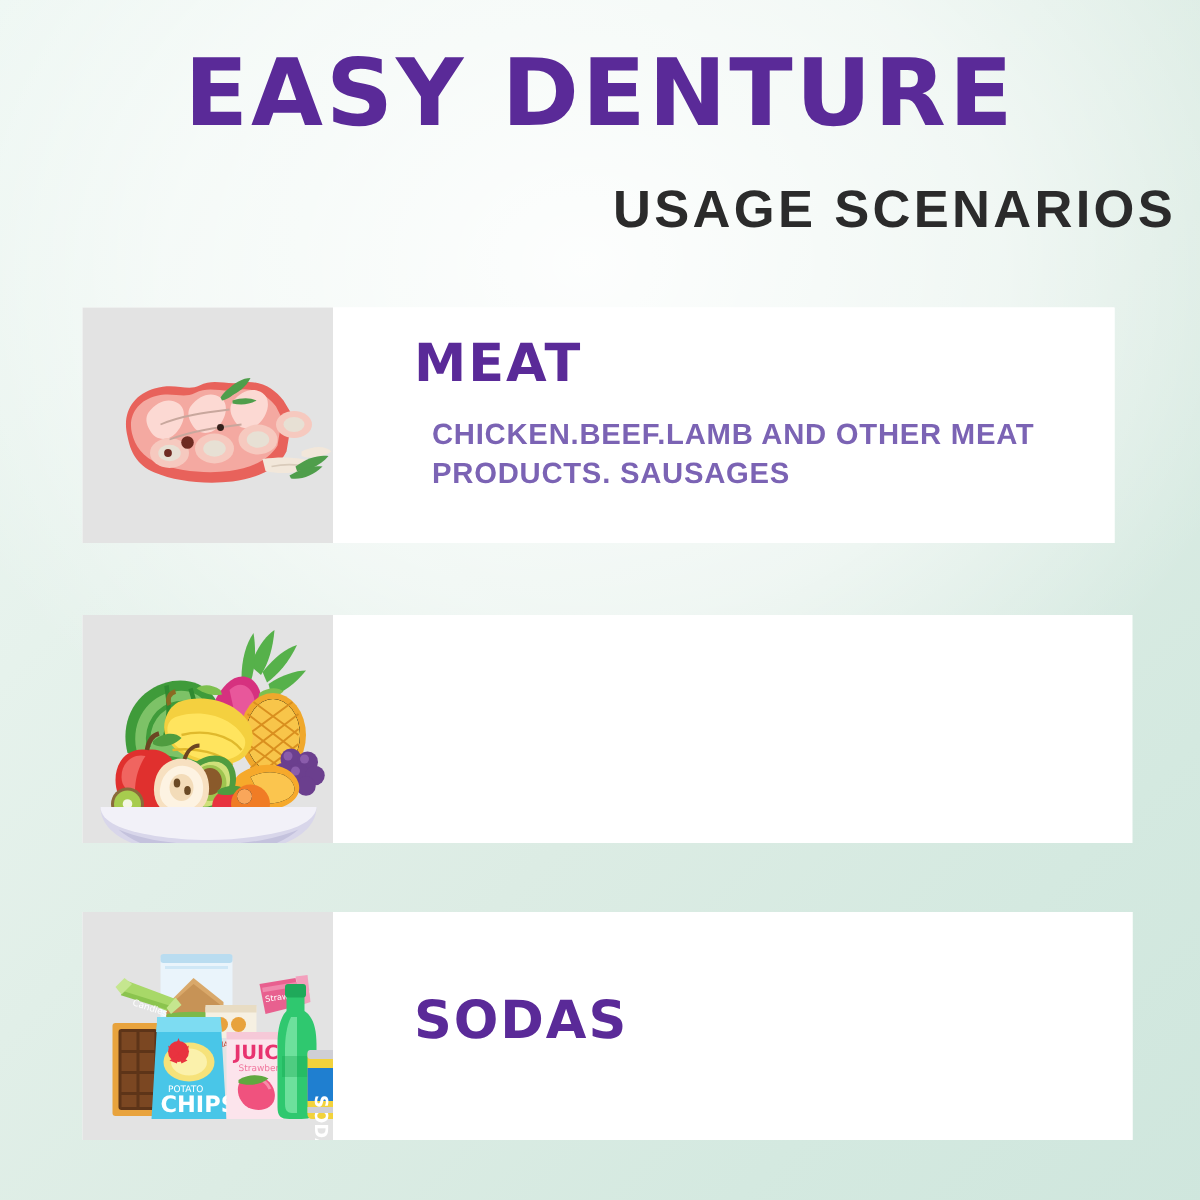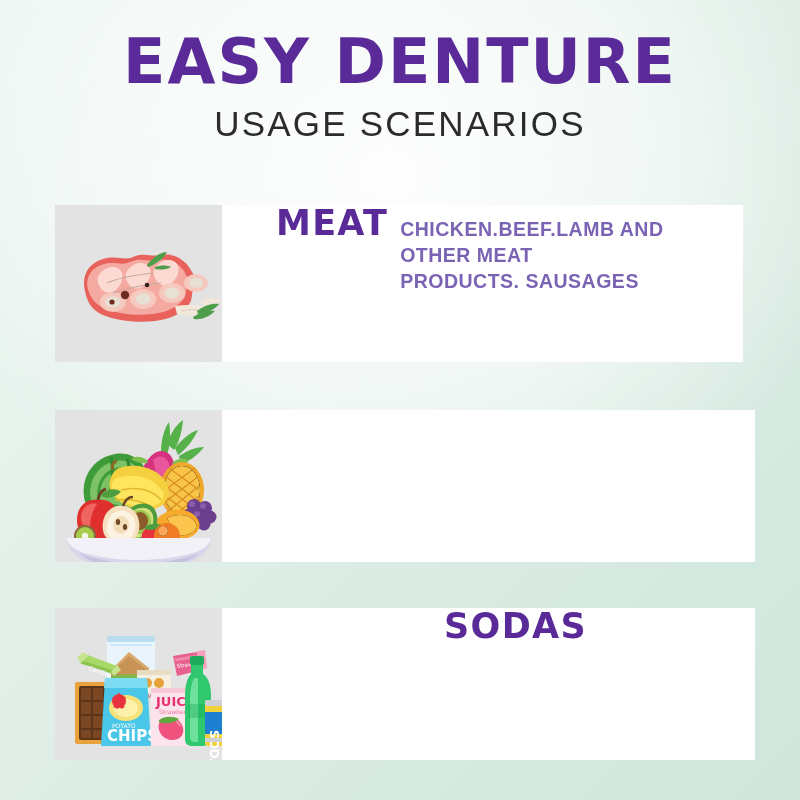--- a/index.html
+++ b/index.html
@@ -38,29 +38,30 @@
     padding-top: 31px;
     font-size: 62px;
     line-height: 1.0;
     font-weight: 700;
     letter-spacing: 2.0px;
     color: #5a2a98;
     font-family: "DejaVu Sans", sans-serif;
     white-space: nowrap;
   }
   .sub-title {
-    margin: 0;
+    margin: 16px;
     padding-top: 13px;
     font-size: 35px;
     line-height: 1.0;
-    font-weight: 400;
+    font-weight: 700;
     letter-spacing: 2.2px;
     color: #2b2b2b;
     font-family: "Liberation Sans", sans-serif;
     white-space: nowrap;
+    text-align: right;
   }
 
   
   .card {
     position: absolute;
     display: flex;
     align-items: stretch;
     background: #ffffff;
   }
   .card-media {
@@ -74,21 +75,21 @@
     left: 0;
     top: 0;
     width: 100%;
     height: 100%;
     display: block;
   }
   .card-body {
     flex: 1 1 auto;
     background: #ffffff;
     display: flex;
-    flex-direction: row;
+    flex-direction: column;
     justify-content: center;
     padding-left: 54px;
     box-sizing: border-box;
   }
   .card-heading {
     margin: 0 0 5px 0;
     font-family: "DejaVu Sans", sans-serif;
     font-weight: 700;
     font-size: 35px;
     line-height: 1.05;

